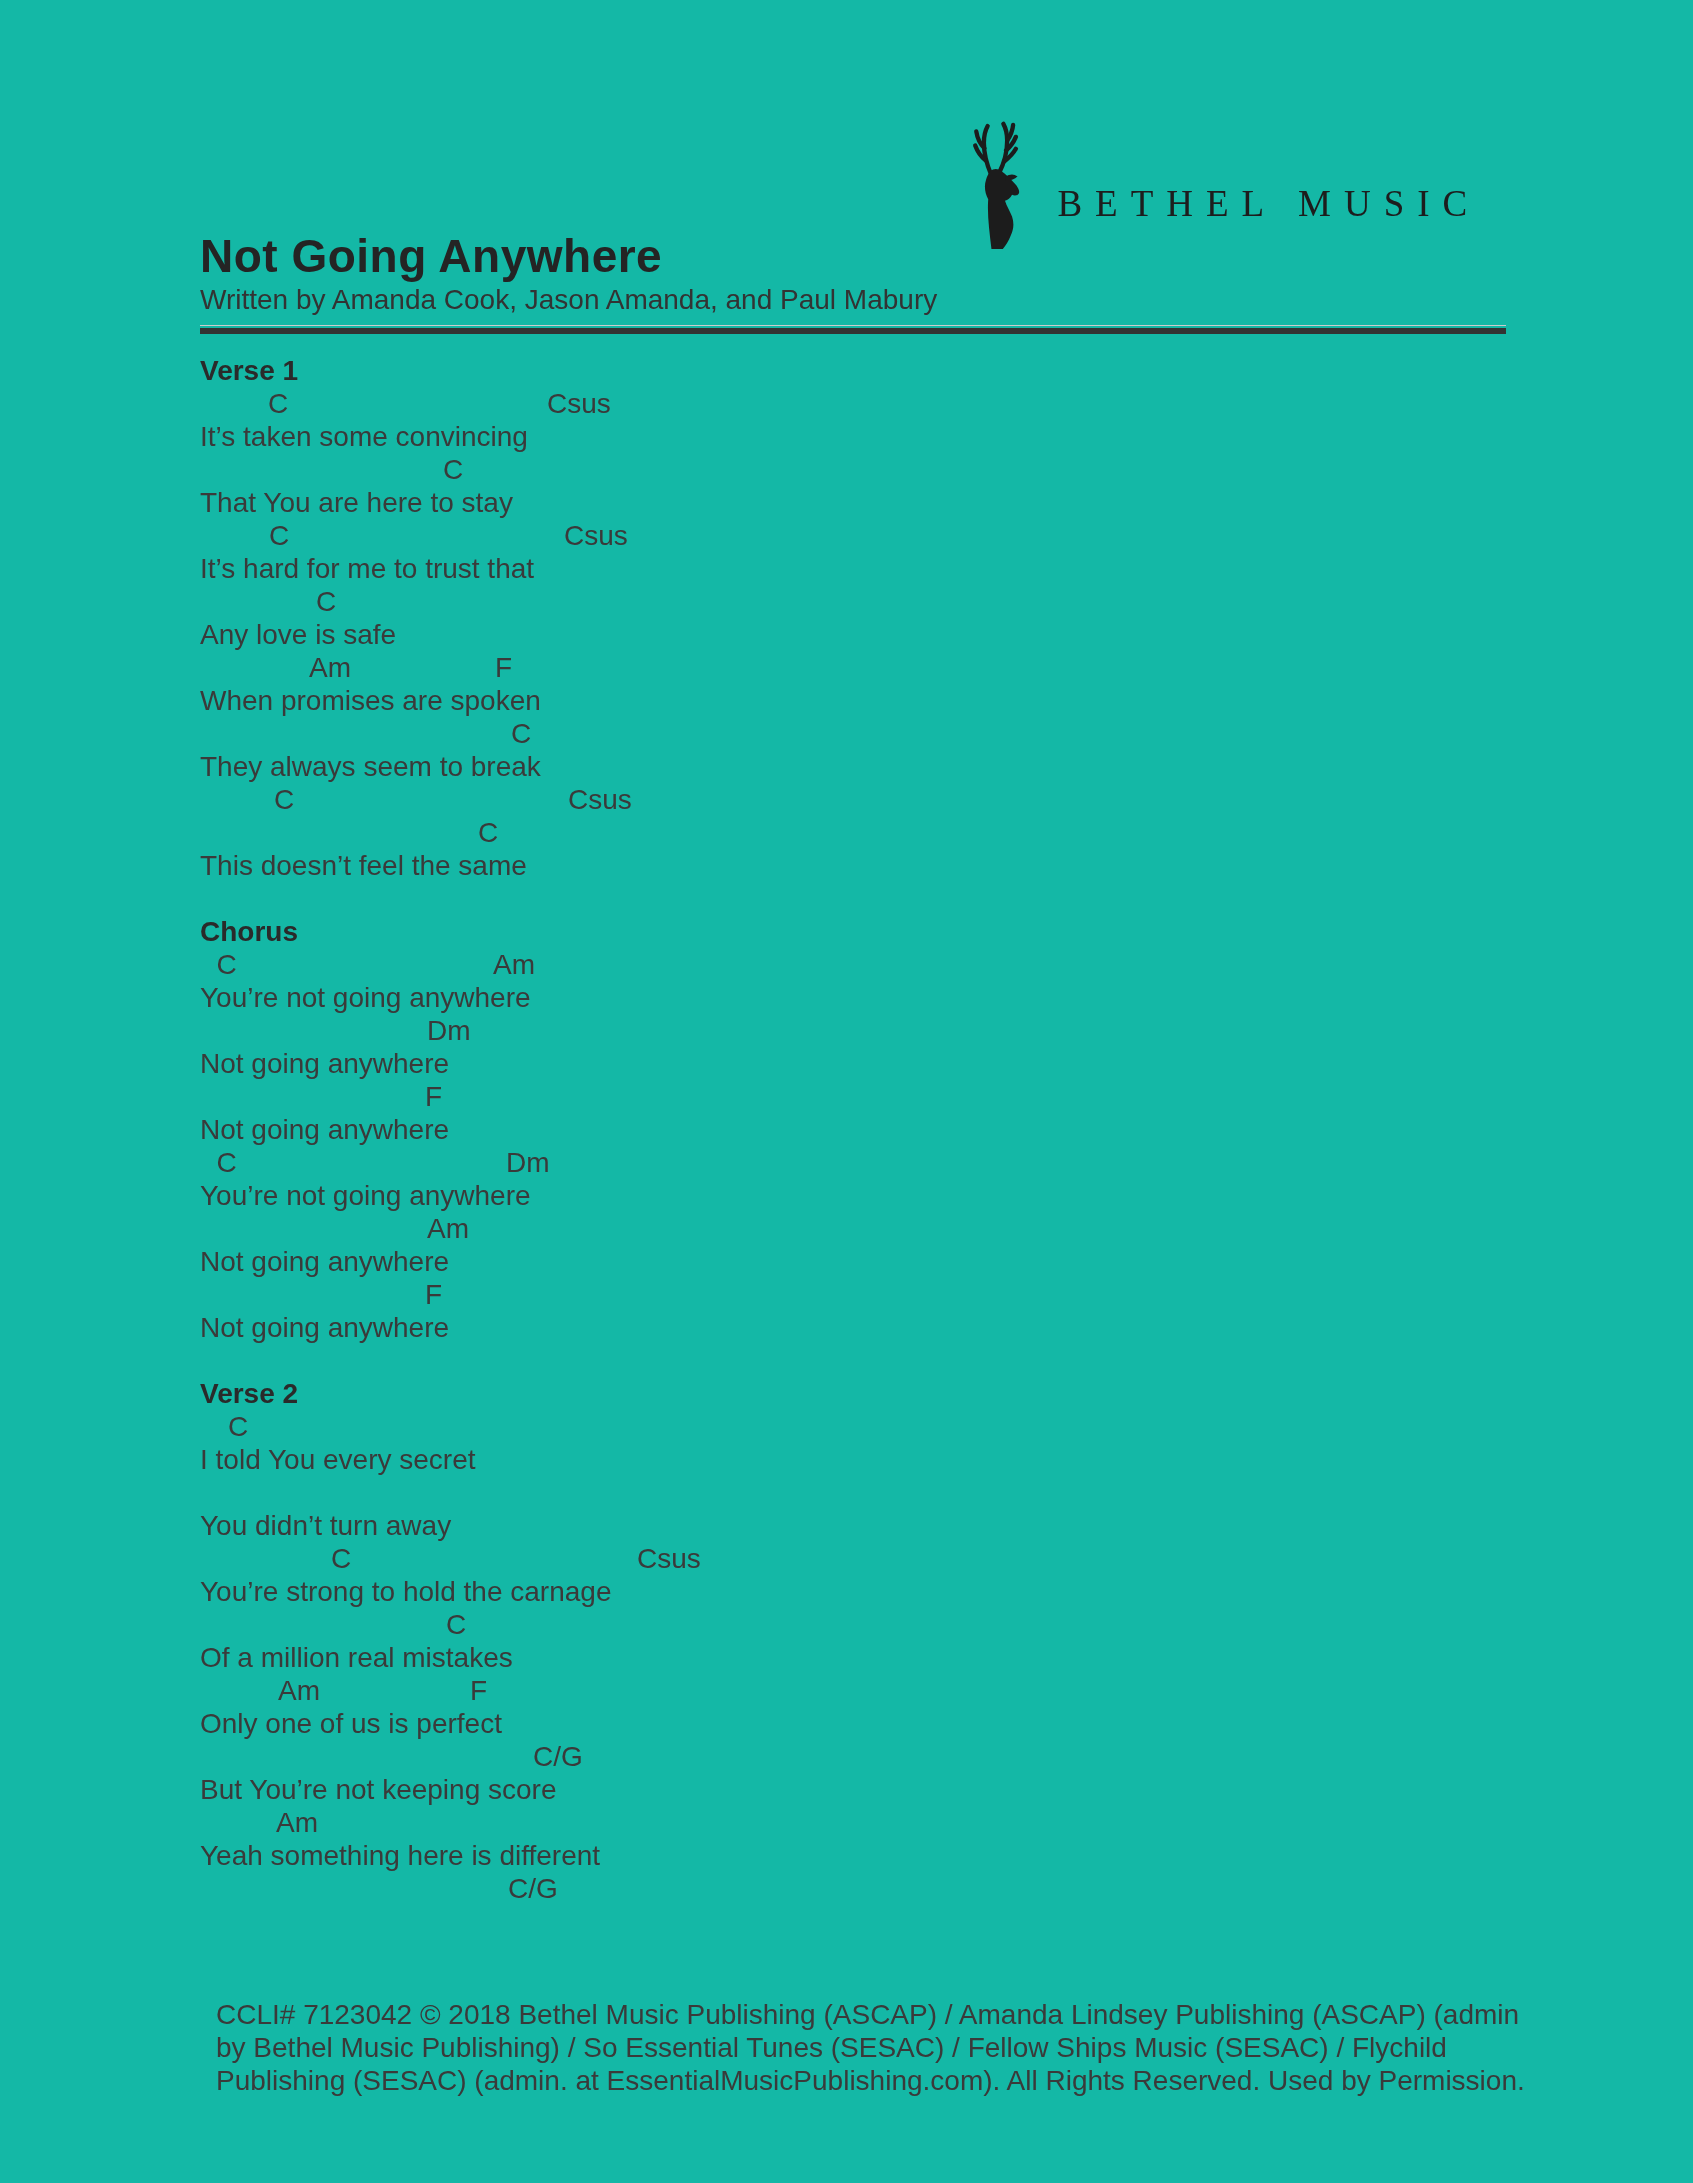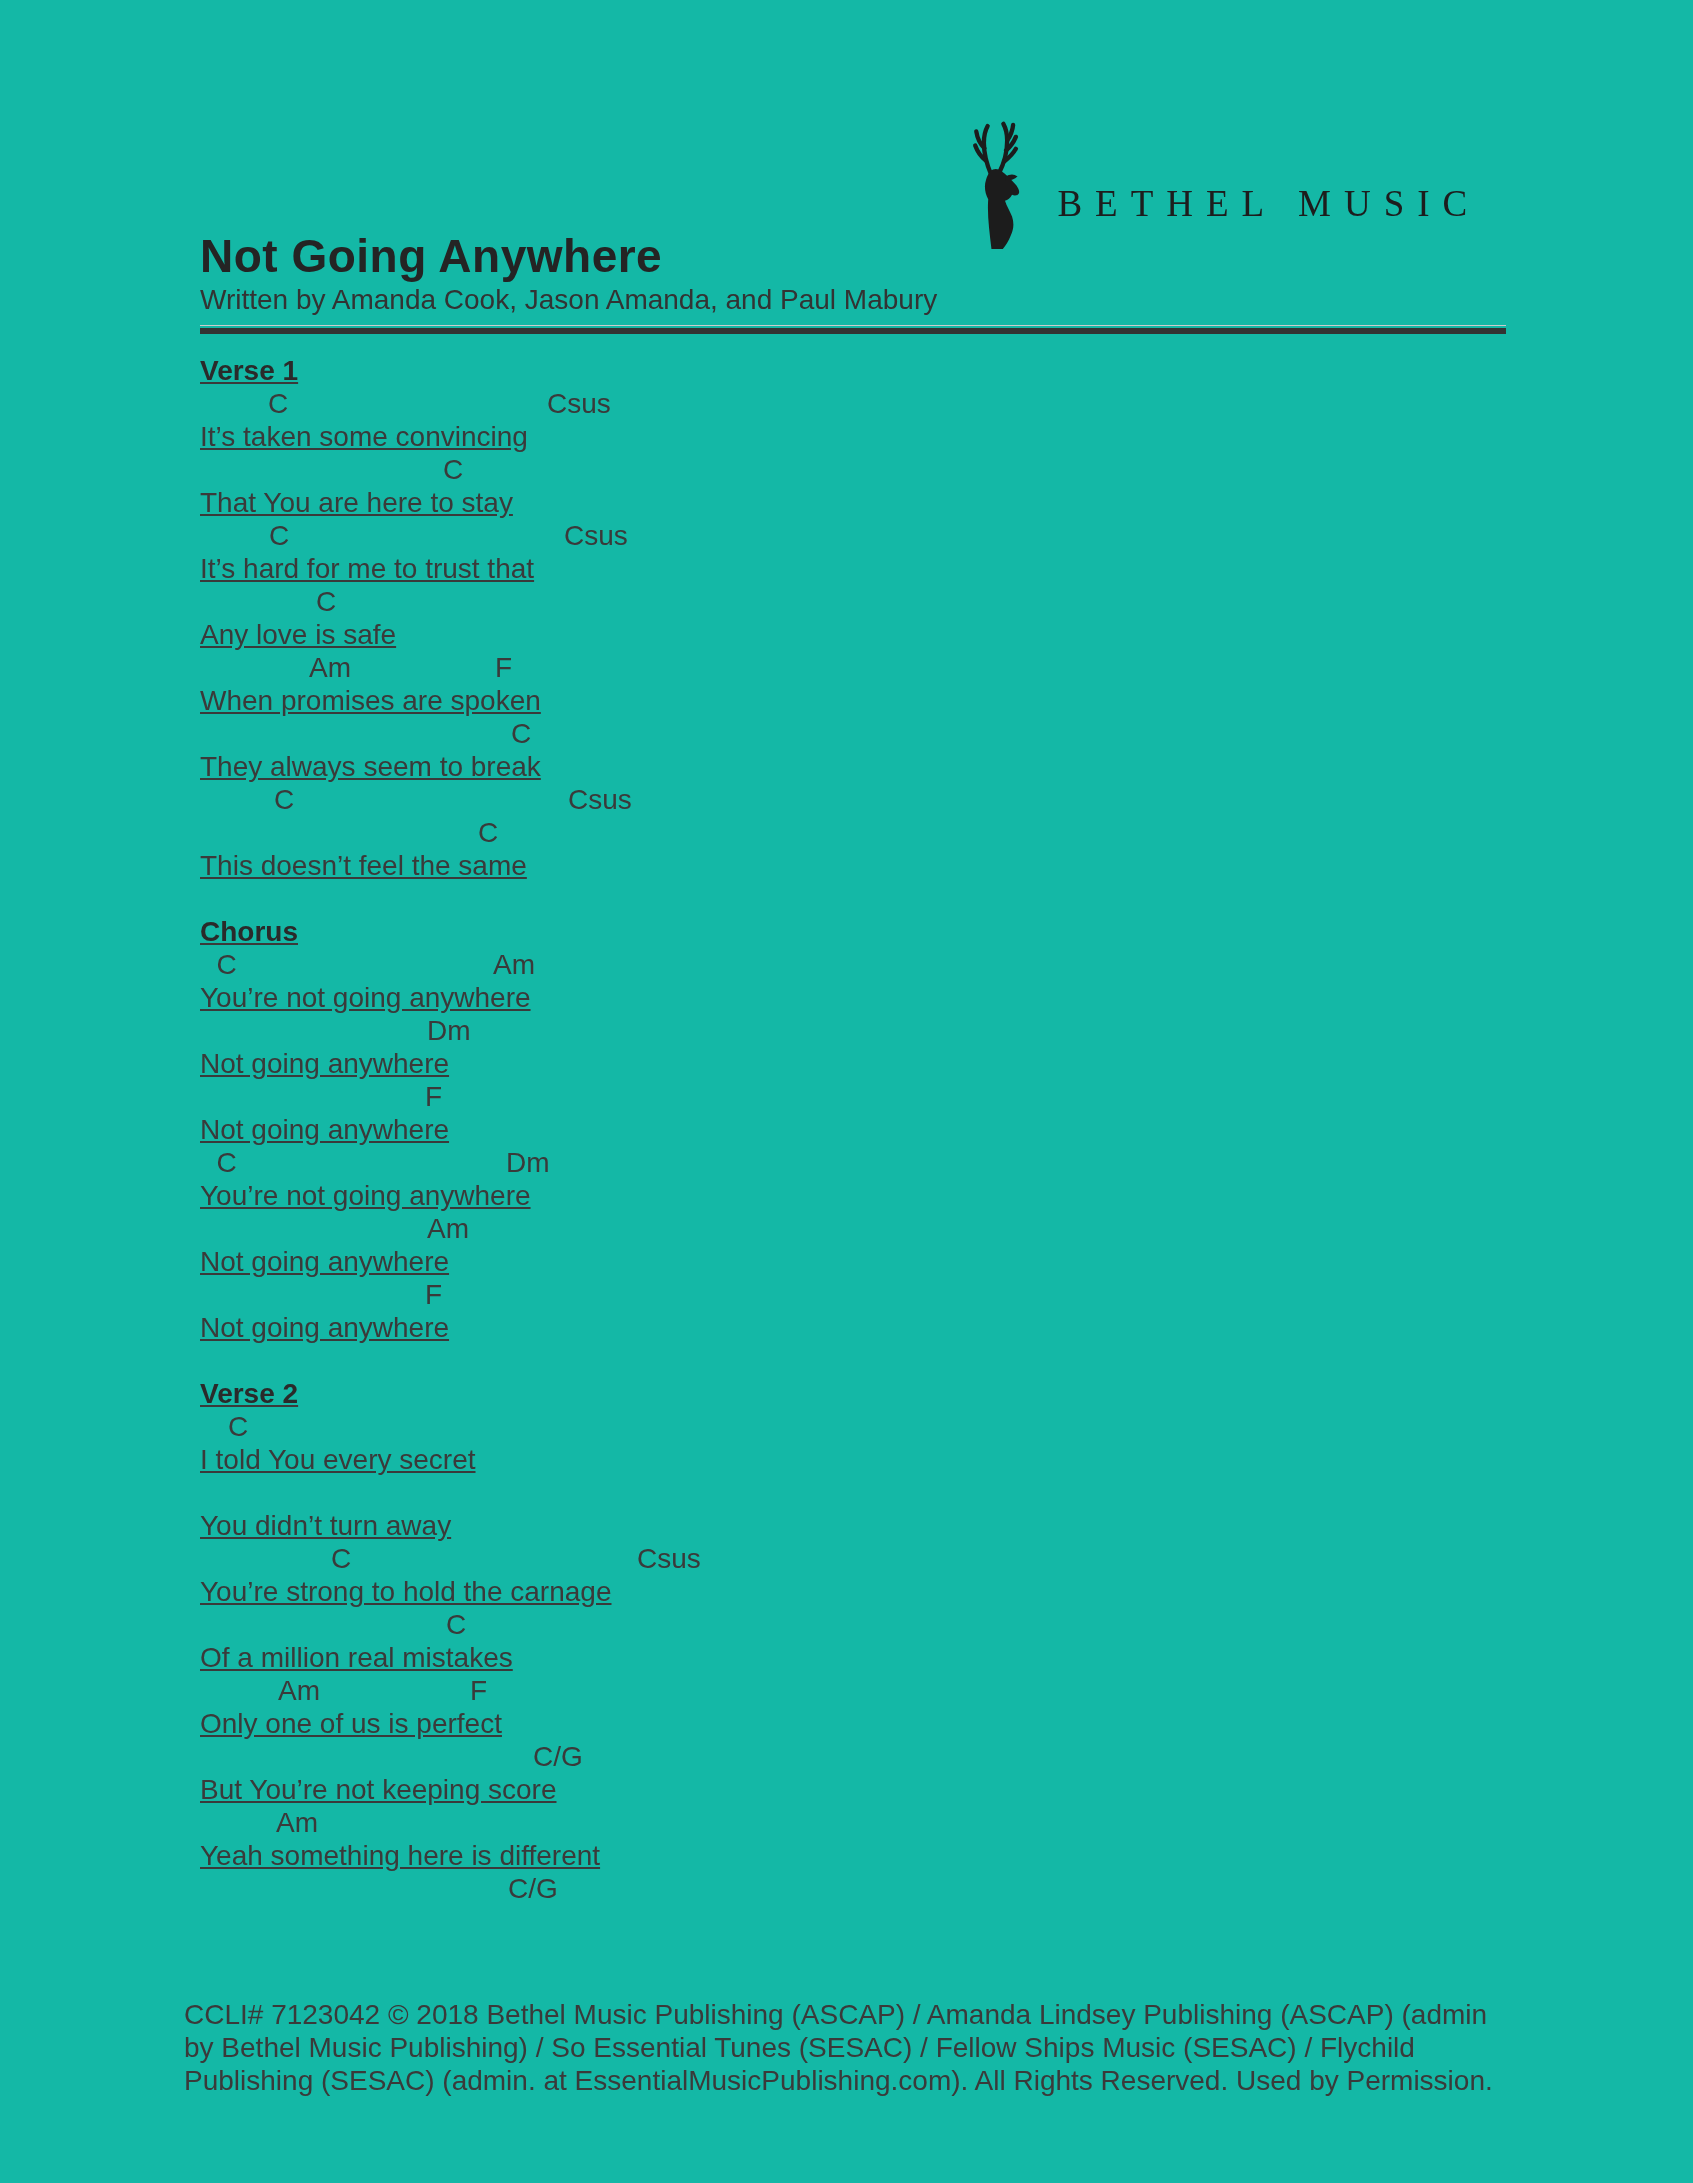--- a/index.html
+++ b/index.html
@@ -18,30 +18,30 @@
   }
   
   .title {
     position:absolute; left:200px; top:229px; margin:0;
     font-size:46px; font-weight:bold; color:#242424; letter-spacing:0.5px;
   }
   .subtitle { position:absolute; left:200px; top:284px; font-size:28px; color:#333333; }
   .rule { position:absolute; left:200px; top:325px; width:1306px; border-top:1.6px solid #cccccc; }
   .rule::after { content:""; display:block; margin-top:2.2px; height:6px; background:#333333; }
   
-  .song { position:absolute; left:200px; top:354px; width:1310px; font-size:28px; line-height:33px;text-decoration:underline; }
+  .song { position:absolute; left:200px; top:354px; width:1310px; font-size:28px; line-height:33px; }
   .section { margin-top:33px; }
   .section:first-child { margin-top:0; }
   .section-label { height:33px; font-weight:bold; color:#2a2a2a; }
   .chord-row { position:relative; height:33px; }
   .chord { position:absolute; top:0; white-space:pre; color:#3a3a3a; }
   .lyric-row { height:33px; white-space:nowrap; }
   
   .footer {
-    position:absolute; left:184px; top:1998px; width:1310px;
+    position:absolute; left:216px; top:1998px; width:1310px;
     font-size:28px; line-height:33px; color:#3a3a3a;
   }
 </style>
 </head>
 <body>
 
 <div class="page">
 
   <div class="logo">
     <svg class="deer" viewBox="0 0 150 240" aria-hidden="true">

